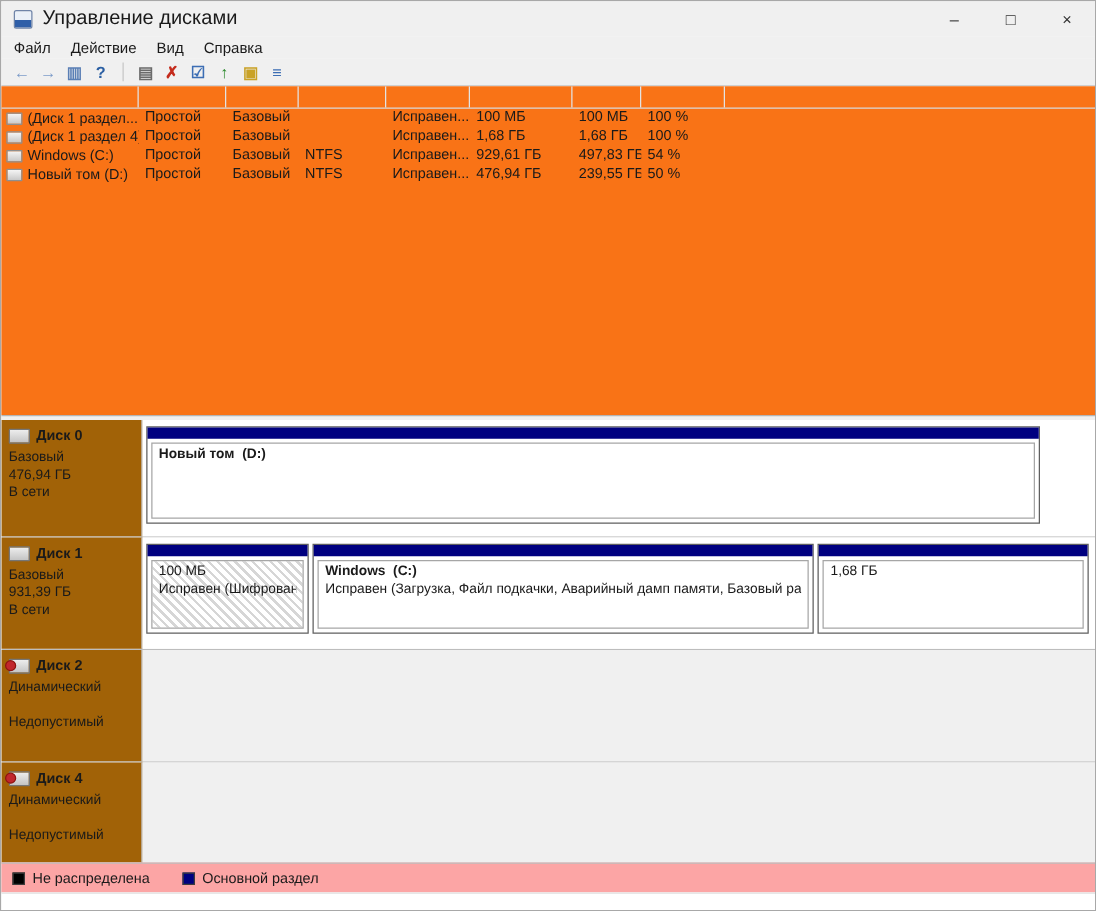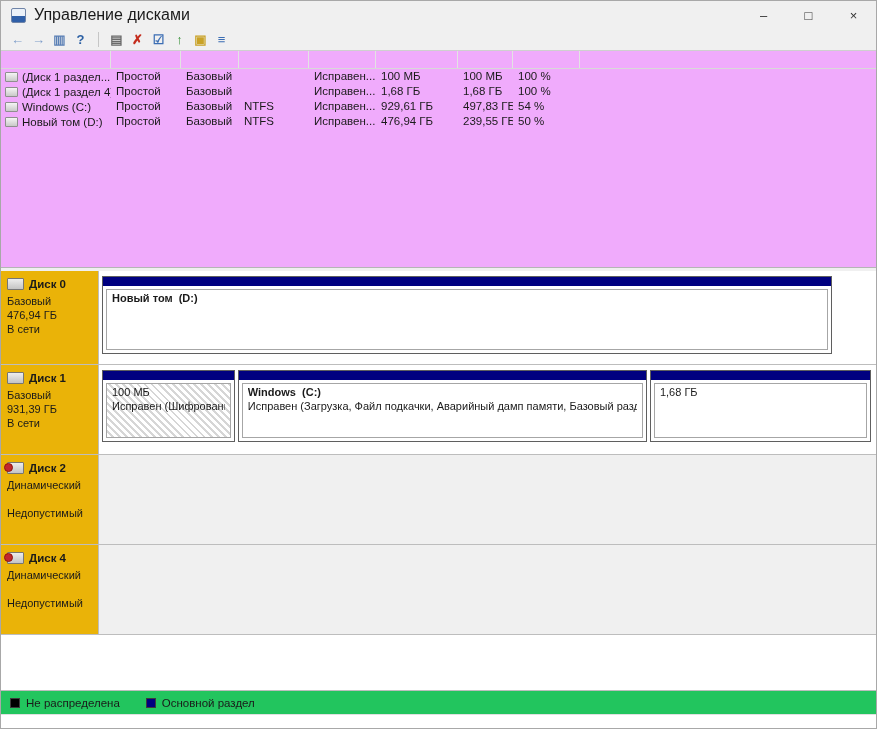--- a/index.html
+++ b/index.html
@@ -18,74 +18,80 @@
   .controls { margin-left:auto; display:flex; height:100%; }
   .ctrl { width:45px; height:100%; display:flex; align-items:center; justify-content:center; font-size:13px; color:#333; cursor:default; }
   
   .menubar { height:18px; flex:none; background:#f0f0f0; display:flex; align-items:center; font-size:12px; padding-left:2px; }
   .menu-item { padding:1px 8px; }
   
   .toolbar { height:22px; flex:none; background:#f0f0f0; border-bottom:1px solid #cfcfcf; display:flex; align-items:center; padding-left:6px; }
   .tbtn { width:21px; height:18px; display:flex; align-items:center; justify-content:center; font-size:13px; font-weight:bold; }
   .tsep { width:1px; height:15px; background:#c6c6c6; margin:0 7px; }
   
-  .volume-panel { height:216px; flex:none; background:#f0abfc; overflow:hidden; font-size:11.5px; }
+  .volume-panel { height:263px; flex:none; background:#f97316; overflow:hidden; font-size:11.5px; }
   .vt-grid { display:grid; grid-template-columns:110px 70px 58px 70px 67px 82px 55px 67px 1fr; }
   .vt-header { border-bottom:1px solid #d9d9d9; height:18px; }
   .vt-hcell { padding:2px 4px 0 5px; border-right:1px solid #e3e3e3; white-space:nowrap; overflow:hidden; }
   .vt-row { height:15px; }
   .vt-cell { padding:1px 4px 0 5px; white-space:nowrap; overflow:hidden; }
   .vt-cell-volume { display:flex; align-items:center; gap:4px; padding-left:4px; }
   .vol-icon { width:13px; height:10px; flex:none; border:1px solid #8f8f8f; border-radius:1px;
     background:linear-gradient(180deg,#f5f5f5,#c9c9c9); }
   
   .splitter { height:4px; flex:none; background:#f0f0f0; border-top:1px solid #b5b5b5; }
   
   .graph-panel { flex:1; background:#fff; overflow:hidden; }
   .disk-row { height:90px; display:flex; border-bottom:1px solid #bdbdbd; }
   .disk-row:first-child { height:94px; }
-  .disk-info { width:98px; flex:none; background:#eab308; border-right:1px solid #bdbdbd; padding:7px 4px 0 6px; font-size:11px; }
+  .disk-info { width:113px; flex:none; background:#a16207; border-right:1px solid #bdbdbd; padding:7px 4px 0 6px; font-size:11px; }
   .disk-name-row { display:flex; align-items:center; gap:5px; font-weight:bold; font-size:11.5px; margin-bottom:4px; }
   .disk-icon { width:17px; height:12px; flex:none; position:relative; border:1px solid #767676; border-radius:1px;
     background:linear-gradient(180deg,#ededed,#c4c4c4); }
   .error-badge { position:absolute; left:-4px; top:0px; width:9px; height:9px; border-radius:50%;
     background:#c1272d; border:1px solid #8e1410; display:none; }
   .disk-error .error-badge { display:block; }
   .disk-line { line-height:14px; min-height:14px; white-space:nowrap; overflow:hidden; }
   .partition-area { flex:1; display:flex; padding:5px 2px 0 3px; background:#fff; overflow:hidden; }
   .partition-area.empty { background:#f0f0f0; }
   .partition { position:relative; border:1px solid #5f5f5f; background:#fff; height:72px; margin-right:3px; flex:none; }
   .disk-row:first-child .partition { height:78px; }
   .part-band { height:9px; width:100%; background:#000080; }
   .part-inner { position:absolute; left:3px; right:3px; top:12px; bottom:3px; border:1px solid #a6a6a6;
     background:#fff; padding:2px 5px; overflow:hidden; font-size:11px; line-height:13.5px; }
   .partition.hatched .part-inner { background:repeating-linear-gradient(45deg,#ffffff 0 3px,#d6d6d6 3px 5px); }
   .part-line { white-space:pre; overflow:hidden; }
   .part-line.b { font-weight:bold; }
   
-  .legend { height:24px; flex:none; background:#22c55e; border-top:1px solid #bdbdbd; display:flex; align-items:center; padding-left:9px; gap:26px; font-size:11.5px; }
+  .legend { height:24px; flex:none; background:#fca5a5; border-top:1px solid #bdbdbd; display:flex; align-items:center; padding-left:9px; gap:26px; font-size:11.5px; }
   .legend-item { display:flex; align-items:center; gap:6px; }
   .legend-swatch { width:10px; height:10px; border:1px solid #3c3c3c; flex:none; }
   .bottom-strip { height:14px; flex:none; background:#fff; border-top:1px solid #e0e0e0; }
 </style>
 </head>
 <body>
 
 <div class="window">
 
   <div class="titlebar">
     <span class="app-icon"></span>
     <span class="title-text">Управление дисками</span>
     <div class="controls">
       <div class="ctrl">–</div>
       <div class="ctrl">□</div>
       <div class="ctrl">×</div>
     </div>
   </div>
 
+  <div class="menubar">
+      <div class="menu-item">Файл</div>
+      <div class="menu-item">Действие</div>
+      <div class="menu-item">Вид</div>
+      <div class="menu-item">Справка</div>
+    </div>
 
   <div class="toolbar">
     <span style="display:flex;">
         <span class="tbtn" style="color: rgb(125, 156, 201);">←</span>
         <span class="tbtn" style="color: rgb(125, 156, 201);">→</span>
         <span class="tbtn" style="color: rgb(90, 127, 181);">▥</span>
         <span class="tbtn" style="color: rgb(43, 95, 163);">?</span>
       </span>
     <span class="tsep"></span>
     <span style="display:flex;">

